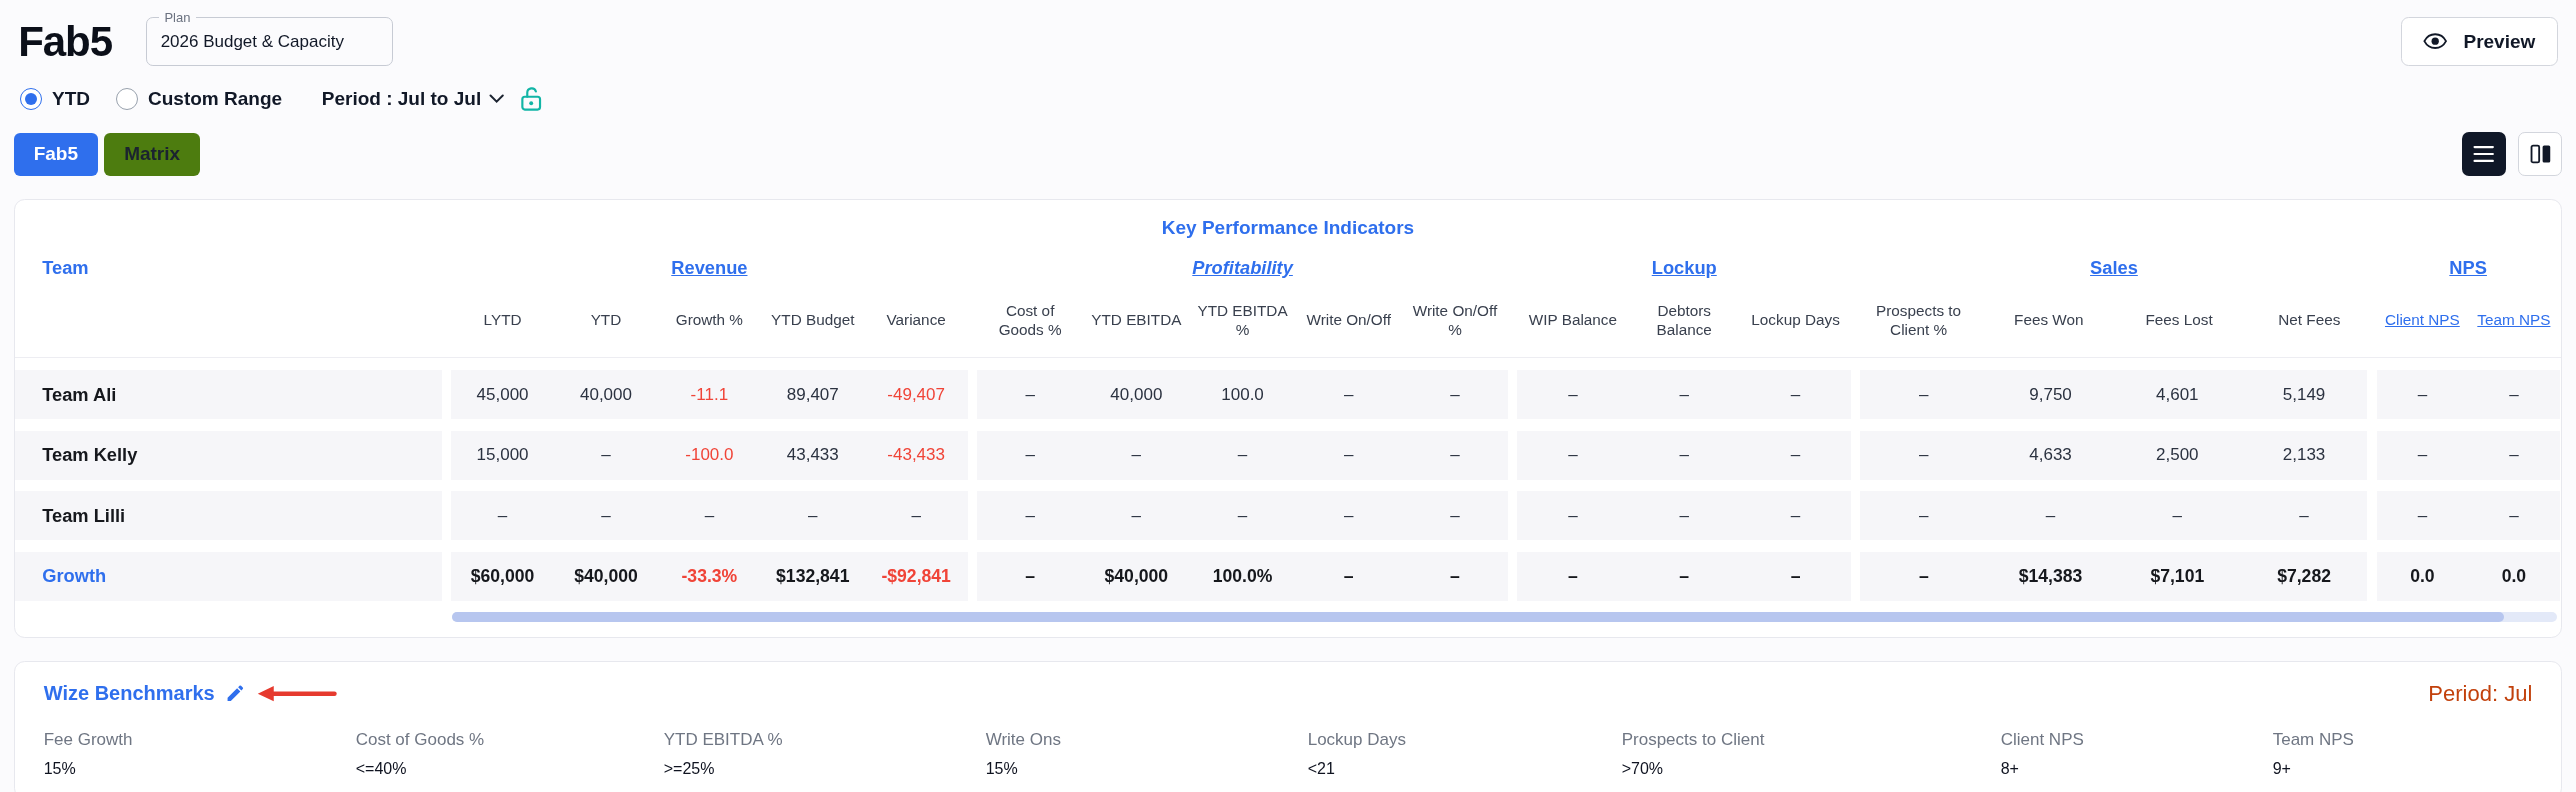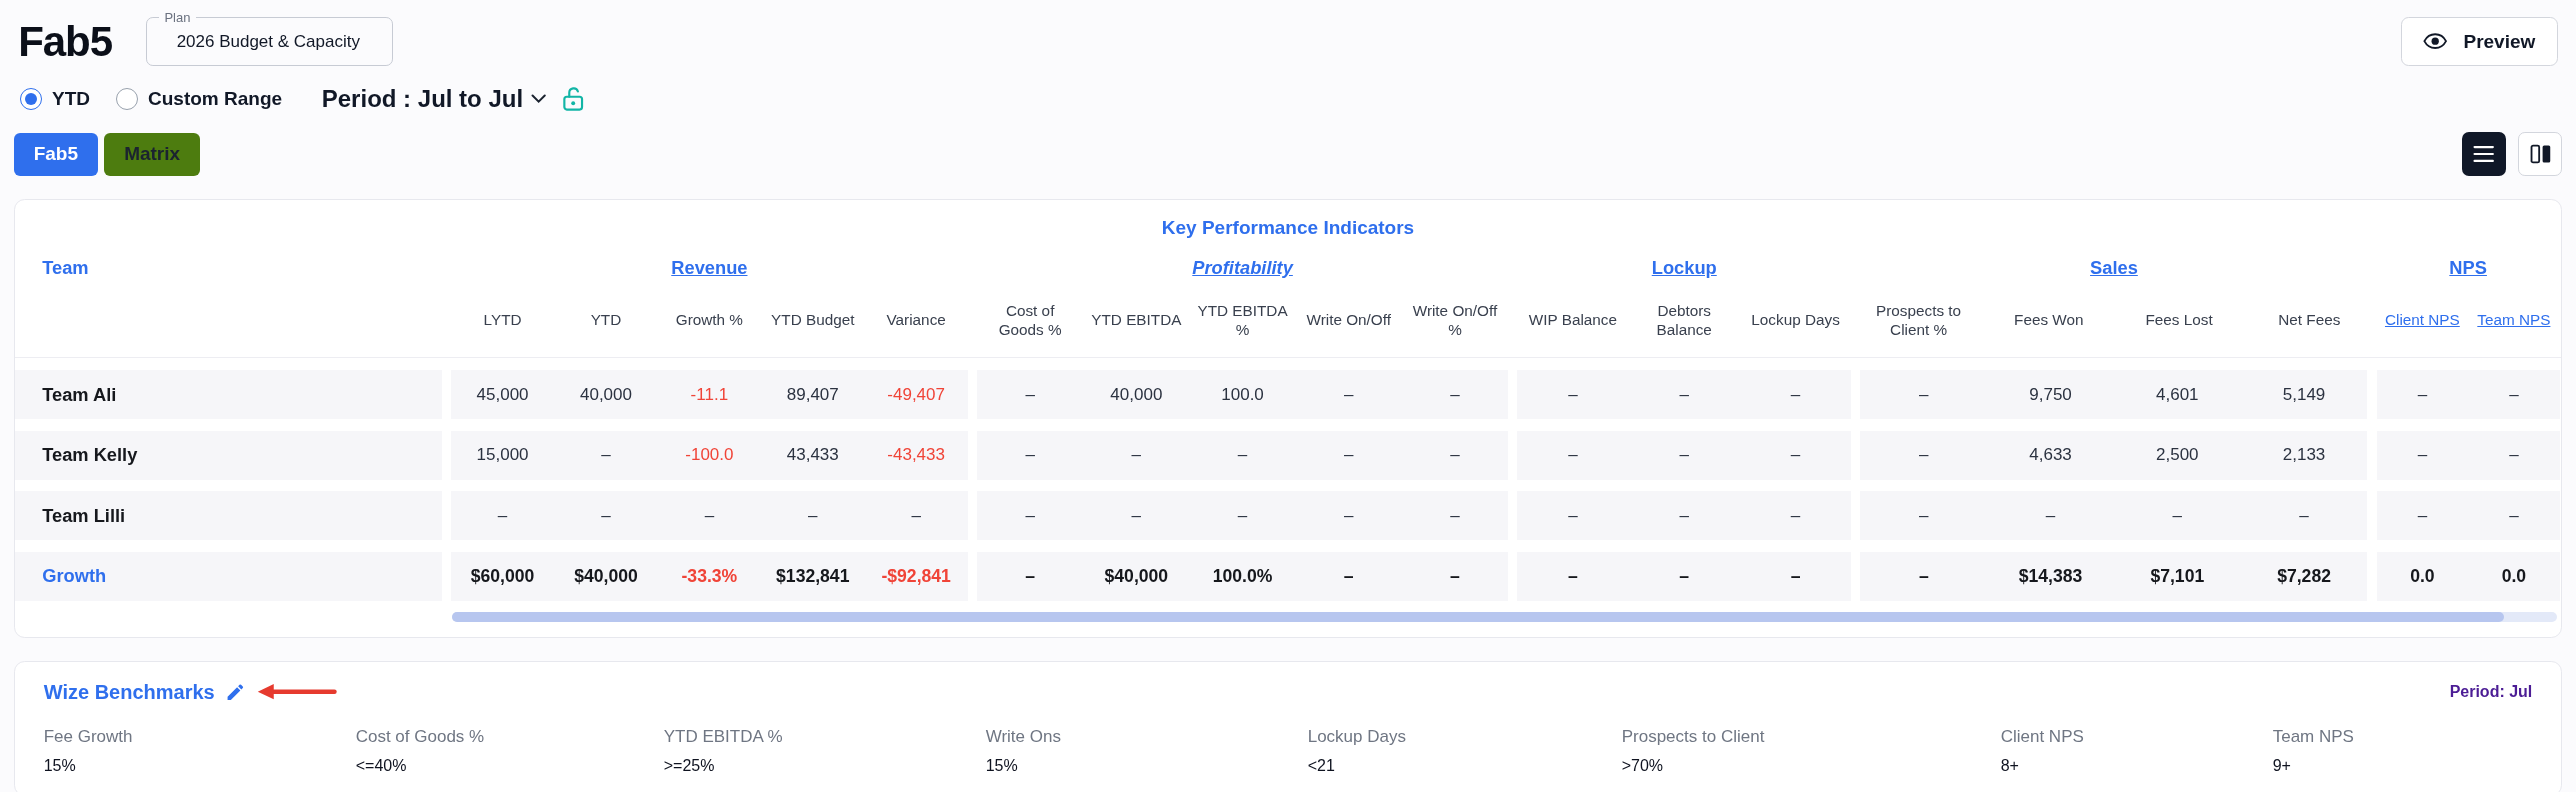--- a/index.html
+++ b/index.html
@@ -18,36 +18,36 @@
   .logo { font-size: 42px; font-weight: 800; letter-spacing: -1.1px; color: #0b0f19; }
   .plan-select {
     position: relative; margin-left: 34px; width: 247px; height: 49px;
     border: 1.1px solid #c7cbd4; border-radius: 6.9px; background: transparent;
     display: flex; align-items: center; padding: 0 13.7px; cursor: pointer; gap: 40px;
   }
   .plan-label {
     position: absolute; top: -8.4px; left: 12.2px; font-size: 13px; color: #6b7280;
     background: #fbfbfd; padding: 0 5.3px; white-space: nowrap;
   }
-  .plan-value { font-size: 17px; color: #111827; flex: 1; white-space: nowrap; margin-left: 16px; }
+  .plan-value { font-size: 17px; color: #111827; flex: 1; white-space: nowrap; }
   .spacer { flex: 1; }
   .preview-btn {
     display: flex; align-items: center; gap: 16px; height: 49px; padding: 0 21.4px;
     border: 1.1px solid #d3d6dd; border-radius: 7.6px; background: #fff;
     font-size: 19px; font-weight: 700; color: #111827; cursor: pointer;
   }
 
   
   .filterbar { display: flex; align-items: center; padding: 0 20px; margin-top: 20px; height: 26px; }
   .radio-group { display: flex; align-items: center; gap: 10px; margin-right: 26px; cursor: pointer; }
   .radio { width: 22px; height: 22px; border-radius: 50%; border: 1.9px solid #98a1ad; background: #fff; position: relative; flex: none; }
   .radio.checked { border-color: #2f6fed; }
   .radio.checked::after { content: ""; position: absolute; inset: 3.8px; border-radius: 50%; background: #2f6fed; }
   .radio-label { font-size: 19px; font-weight: 600; color: #111827; }
-  .period { display: flex; align-items: center; gap: 7.6px; margin-left: 13.7px; font-size: 24px; font-weight: 600; cursor: pointer; color: #111827; }
+  .period { display: flex; align-items: center; gap: 7.6px; margin-left: 13.7px; font-size: 19px; font-weight: 600; cursor: pointer; color: #111827; }
   .lock { margin-left: 15.3px; display: flex; align-items: center; cursor: pointer; }
 
   
   .tabsbar { display: flex; align-items: center; padding: 0 13.7px; margin-top: 20px; }
   .tab { height: 43px; padding: 0 20px; display: flex; align-items: center; border-radius: 6.1px; font-size: 19px; font-weight: 600; cursor: pointer; }
   .tab.active { background: #2f6fed; color: #fff; }
   .tab.inactive { background: #4d7c0f; color: #1b2330; margin-left: 6.1px; }
   .view-toggles { margin-left: auto; display: flex; gap: 12.2px; }
   .vbtn { width: 44px; height: 44px; border-radius: 6.9px; display: flex; align-items: center; justify-content: center; cursor: pointer; border: none; }
   .vbtn.dark { background: #101828; }
@@ -81,21 +81,21 @@
   .scrollbar { margin: 3.1px 4.6px 15.3px 437px; height: 10px; position: relative; }
   .track { position: absolute; inset: 0; background: #e3e9f8; border-radius: 5.3px; }
   .thumb { position: absolute; left: 0; top: 0; bottom: 0; width: 97.5%; background: #b7c6ef; border-radius: 5.3px; cursor: pointer; }
 
   
   .bench-card { padding: 18.3px 29px 20px; }
   .bench-head { display: flex; align-items: center; }
   .bench-title { color: #2f6fed; font-size: 20px; font-weight: 600; cursor: pointer; }
   .pencil { margin-left: 10.7px; cursor: pointer; display: inline-flex; }
   .arrow { margin-left: 7.6px; display: inline-flex; }
-  .bench-period { margin-left: auto; color: #4c1d95; font-size: 16px; font-weight: 700; cursor: pointer; }
+  .bench-period { margin-left: auto; color: #c2410c; font-size: 22px; font-weight: 400; cursor: pointer; }
   .bench-grid { display: grid; grid-template-columns: 312px 308px 322px 322px 314px 379px 272px 1fr; margin-top: 23px; }
   .bench-label { font-size: 17px; color: #6f7683; }
   .bench-value { font-size: 16px; color: #0f1320; margin-top: 10px; }
 </style>
 </head>
 <body>
 
 <div class="topbar">
   <div class="logo">Fab5</div>
 

